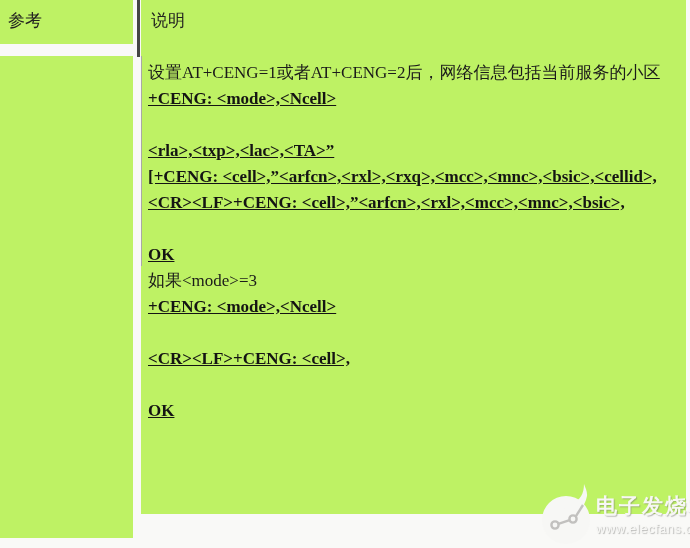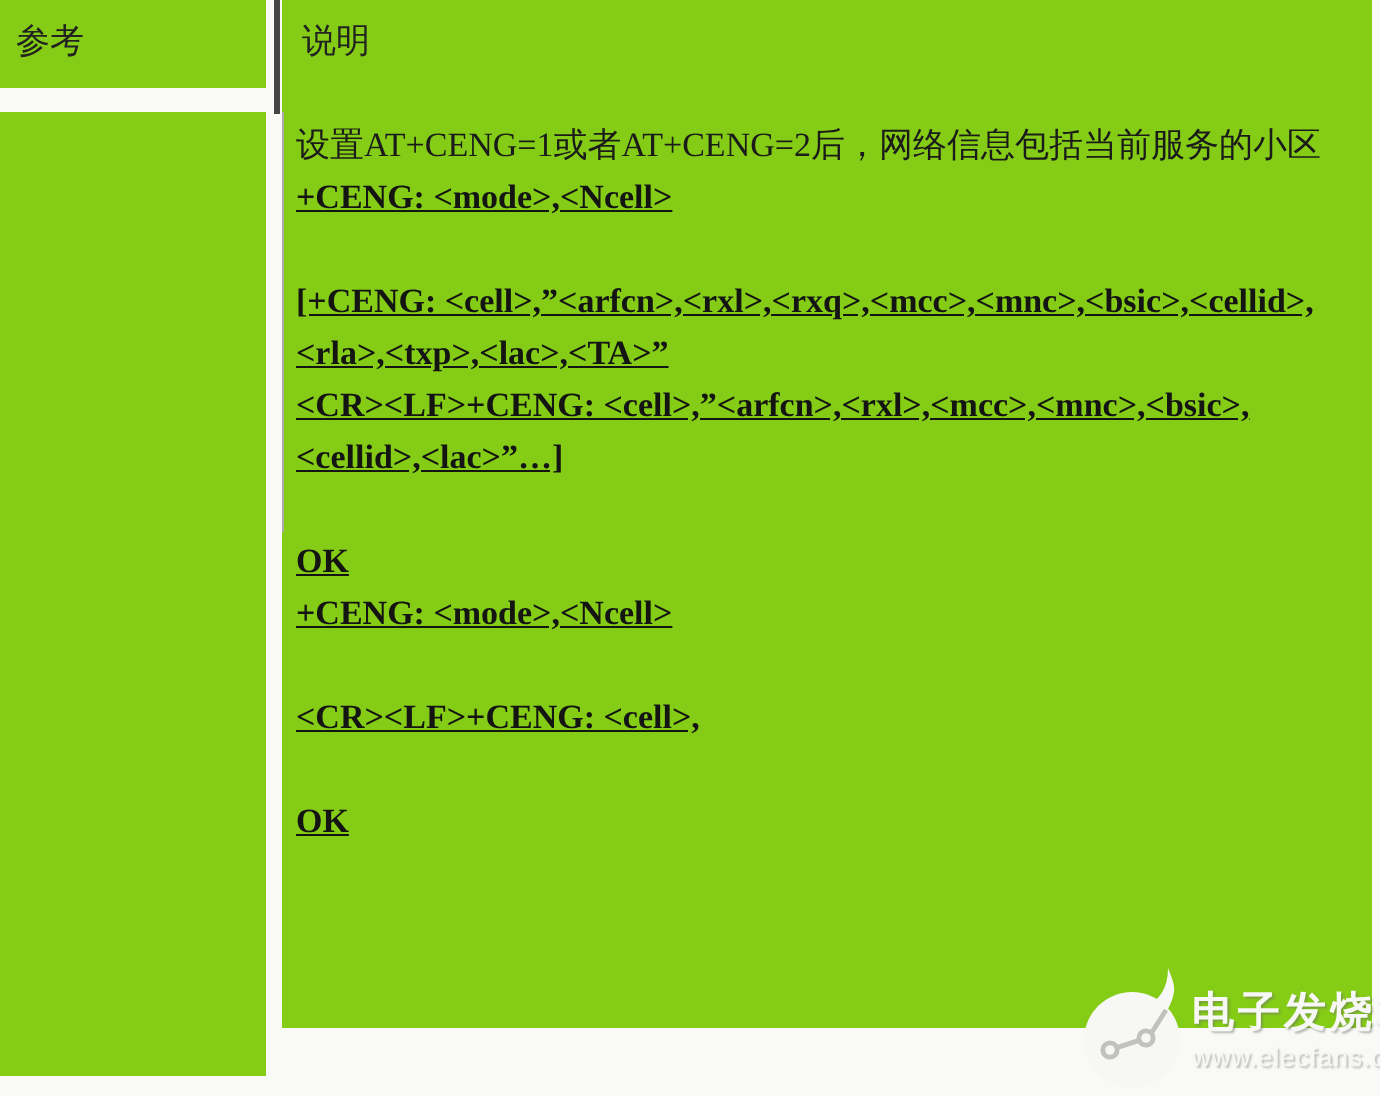--- a/index.html
+++ b/index.html
@@ -9,21 +9,21 @@
     font-family:"Liberation Serif","DejaVu Serif",serif;
     overflow:hidden;
   }
   .page{
     position:relative;
     width:690px;height:548px;
     background:#f9f9f7;
   }
   .cell{
     position:absolute;
-    background:#84cc16;
+    background:#bef264;
     color:#1c1c1c;
     box-sizing:border-box;
   }
   .header-left{left:0;top:0;width:133px;height:44px;padding:9px 8px;}
   .header-right{left:141px;top:0;width:545px;height:56px;padding:9px 10px;}
   .header-label{font-size:17px;color:#222220;}
   .body-left{left:0;top:56px;width:133px;height:482px;}
   .body-right{left:141px;top:56px;width:545px;height:458px;padding:4px 0 0 7px;}
   .col-divider{
     position:absolute;left:137px;top:0;width:3px;height:57px;
@@ -80,26 +80,26 @@
 
   <div class="col-divider"></div>
 
   <div class="cell body-left"></div>
 
   <div class="cell body-right">
     <div class="lines">
         <div class="line normal">设置AT+CENG=1或者AT+CENG=2后，网络信息包括当前服务的小区</div>
         <div class="line bold">+CENG: &lt;mode&gt;,&lt;Ncell&gt;</div>
         <div class="line blank"></div>
+        <div class="line bold">&lt;rla&gt;,&lt;txp&gt;,&lt;lac&gt;,&lt;TA&gt;”</div>
         <div class="line bold">[+CENG: &lt;cell&gt;,”&lt;arfcn&gt;,&lt;rxl&gt;,&lt;rxq&gt;,&lt;mcc&gt;,&lt;mnc&gt;,&lt;bsic&gt;,&lt;cellid&gt;,</div>
-        <div class="line bold">&lt;rla&gt;,&lt;txp&gt;,&lt;lac&gt;,&lt;TA&gt;”</div>
         <div class="line bold">&lt;CR&gt;&lt;LF&gt;+CENG: &lt;cell&gt;,”&lt;arfcn&gt;,&lt;rxl&gt;,&lt;mcc&gt;,&lt;mnc&gt;,&lt;bsic&gt;,</div>
-        <div class="line bold">&lt;cellid&gt;,&lt;lac&gt;”…]</div>
         <div class="line blank"></div>
         <div class="line bold">OK</div>
+        <div class="line normal">如果&lt;mode&gt;=3</div>
         <div class="line bold">+CENG: &lt;mode&gt;,&lt;Ncell&gt;</div>
         <div class="line blank"></div>
         <div class="line bold">&lt;CR&gt;&lt;LF&gt;+CENG: &lt;cell&gt;,</div>
         <div class="line blank"></div>
         <div class="line bold">OK</div>
       </div>
   </div>
 
   <div class="body-edge"></div>
 

